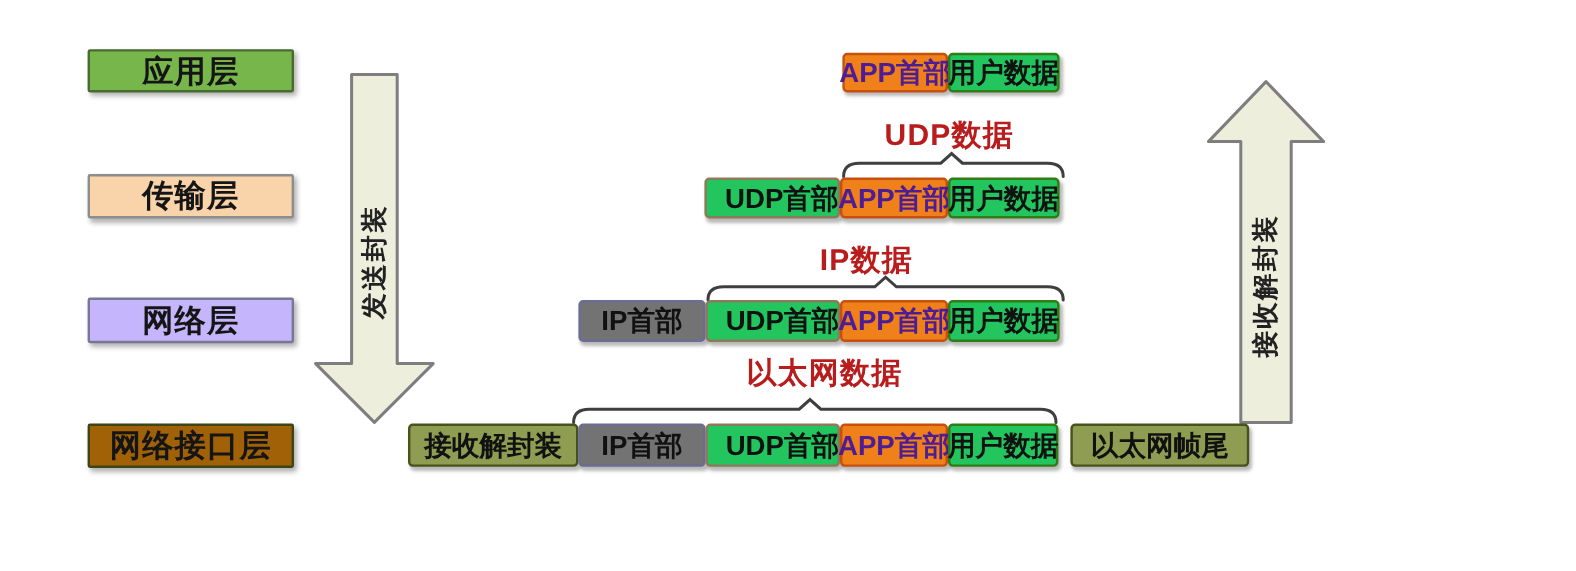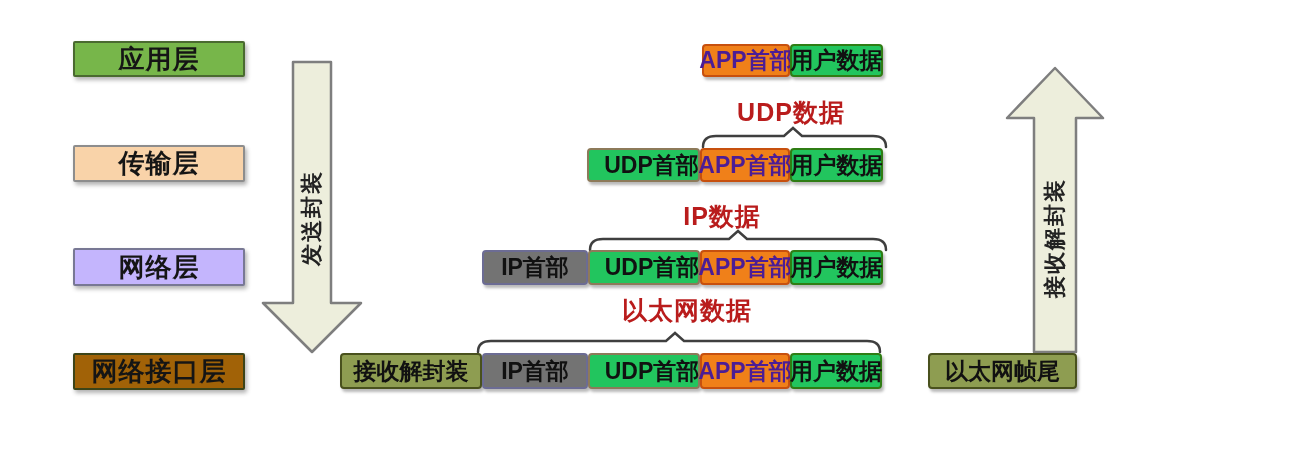--- a/index.html
+++ b/index.html
@@ -91,15 +91,15 @@
   <div class="seg seg-lavender" style="left:482px;top:250px;width:106px;height:35px;">IP首部</div>
   <div class="seg seg-peach" style="left:588px;top:250px;width:112px;height:35px;">UDP首部</div>
   <div class="seg seg-orange" style="left:700px;top:250px;width:90px;height:35px;">APP首部</div>
   <div class="seg seg-green" style="left:790px;top:250px;width:93px;height:35px;">用户数据</div>
 
   <div class="seg seg-olive" style="left:340px;top:353px;width:142px;height:36px;">接收解封装</div>
   <div class="seg seg-lavender" style="left:482px;top:353px;width:106px;height:36px;">IP首部</div>
   <div class="seg seg-peach" style="left:588px;top:353px;width:112px;height:36px;">UDP首部</div>
   <div class="seg seg-orange" style="left:700px;top:353px;width:90px;height:36px;">APP首部</div>
   <div class="seg seg-green" style="left:790px;top:353px;width:92px;height:36px;">用户数据</div>
-  <div class="seg seg-olive" style="left:928px;top:353px;width:149px;height:36px;">以太网帧尾</div>
+  <div class="seg seg-olive" style="left:892px;top:353px;width:149px;height:36px;">以太网帧尾</div>
 
 </div>
 
 </body></html>

